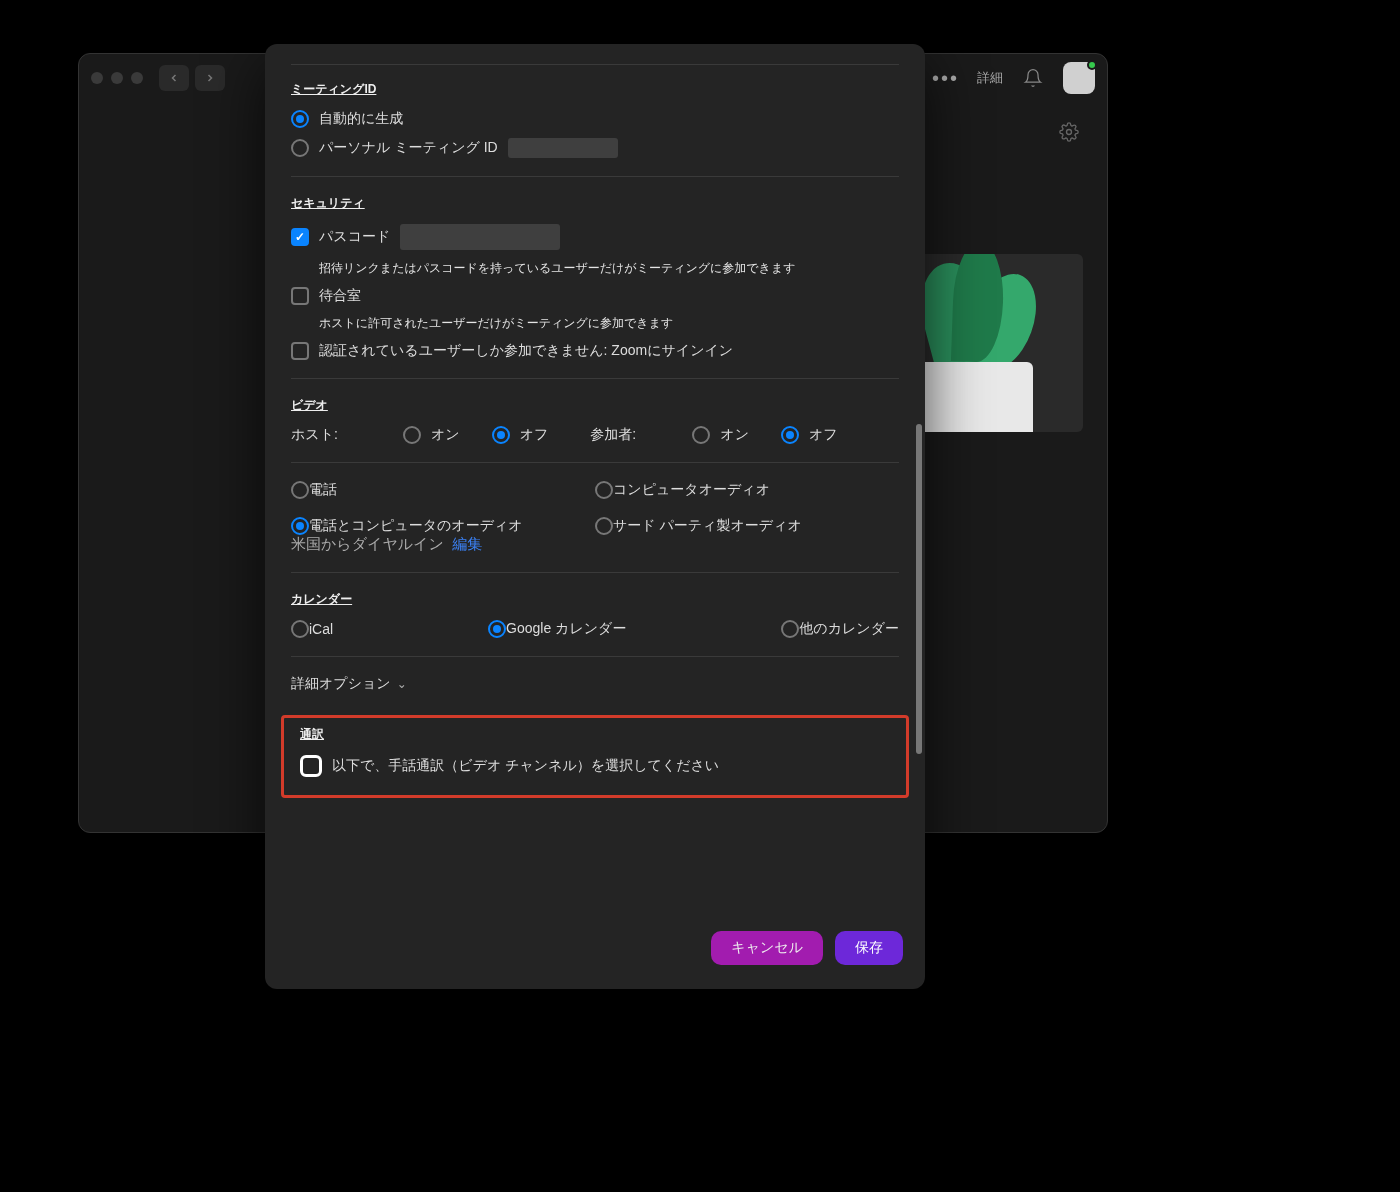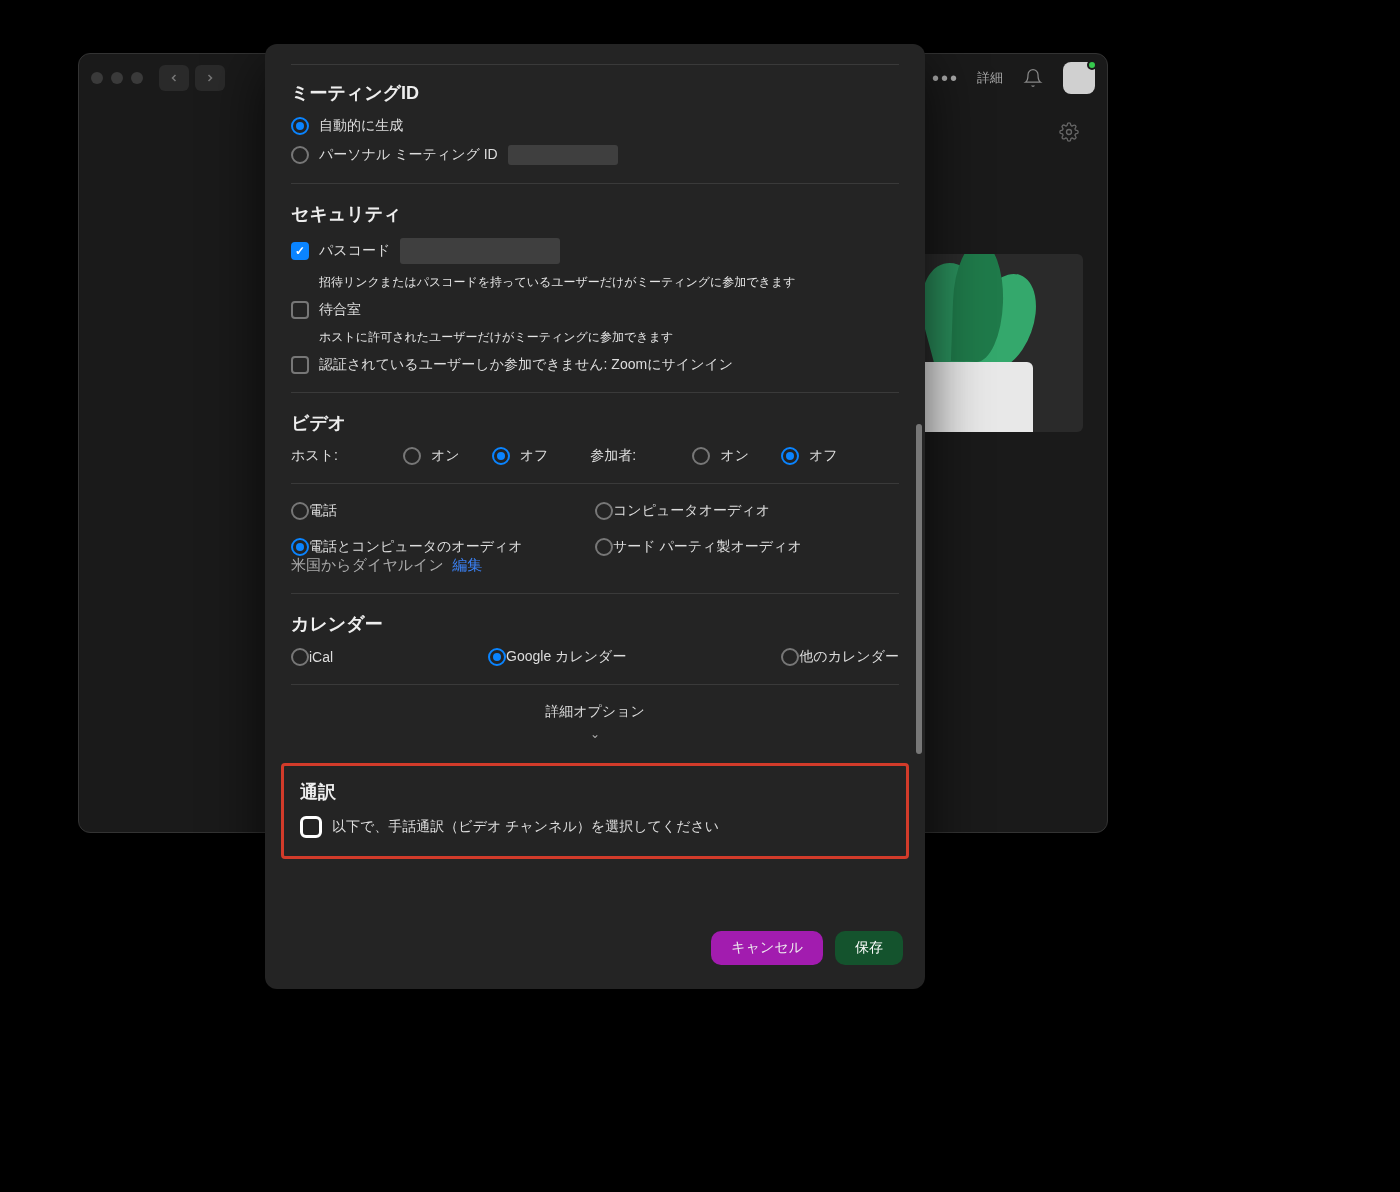--- a/index.html
+++ b/index.html
@@ -106,21 +106,21 @@
   .modal-body {
     flex: 1;
     padding: 20px 26px 4px 26px;
     overflow: hidden;
     position: relative;
   }
   .modal-scroll { position: absolute; right: 3px; top: 20px; bottom: 10px; width: 6px;}
   .modal-scroll .thumb { position: absolute; top: 360px; width: 6px; height: 330px; background: #777; border-radius: 3px;}
 
   .hr { border: none; border-top: 1px solid #3a3a3a; margin: 0 0 16px 0;}
-  .section-title { font-size: 18px; font-weight: 600; color: #eee; margin: 16px 0 12px 0;}
+  .section-title { font-size: 12px; font-weight: 600; color: #eee; margin: 16px 0 12px 0; text-decoration: underline;}
   .row { display: flex; align-items: center; gap: 10px; margin-bottom: 10px; }
   .helper { color: #e5e5e5; font-size: 12px; margin: 4px 0 10px 28px;}
   .link { color: #3b82f6; cursor: pointer; }
 
   .radio, .checkbox {
     width: 18px; height: 18px; border: 2px solid #777; border-radius: 50%;
     display: inline-flex; align-items: center; justify-content: center;
     flex-shrink: 0;
   }
   .radio.selected { border-color: #0a84ff; }
@@ -136,40 +136,40 @@
   }
 
   .opt-label { color: #ddd; }
   .video-row { display: flex; align-items: center; gap: 32px; }
   .video-row .sub { display: flex; align-items: center; gap: 10px;}
   .audio-grid { display: grid; grid-template-columns: 1fr 1fr; row-gap: 18px; }
   .audio-grid .sub, .cal-row .sub { display: flex; align-items: center; }
   .dial-row { color: #aaa; font-size: 15px; }
   .cal-row { display: flex; align-items: center; justify-content: space-between; }
 
-  .adv-row { display: flex; align-items: center; gap: 6px; color: #ddd; font-size: 14px; margin: 18px 0 22px 0; cursor: pointer; flex-direction: column;}
+  .adv-row { display: flex; align-items: center; gap: 6px; color: #ddd; font-size: 14px; margin: 18px 0 22px 0; cursor: pointer;}
   .chev { font-size: 12px; color: #aaa;}
 
   .highlight-box {
     border: 3px solid #d23b2a;
     border-radius: 4px;
-    padding: 14px 16px 18px 16px;
+    padding: 8px 16px 18px 16px;
     margin: 0 -10px 0 -10px;
   }
 
   .modal-footer {
     padding: 16px 22px 24px 22px;
     display: flex; justify-content: flex-end; gap: 12px;
   }
   .btn {
     padding: 8px 20px; border-radius: 10px; font-size: 14px;
     border: none; cursor: pointer;
   }
   .btn.secondary { background: #a21caf; color: #eee; }
-  .btn.primary { background: #14532d; color: #fff; }
+  .btn.primary { background: #6d28d9; color: #fff; }
 
   .sec-divider { border: none; border-top: 1px solid #3a3a3a; margin: 18px 0;}
 </style>
 </head>
 <body>
 
 <div class="main-window">
   <div class="titlebar">
     <div class="traffic-lights">
       <div class="tl"></div>

